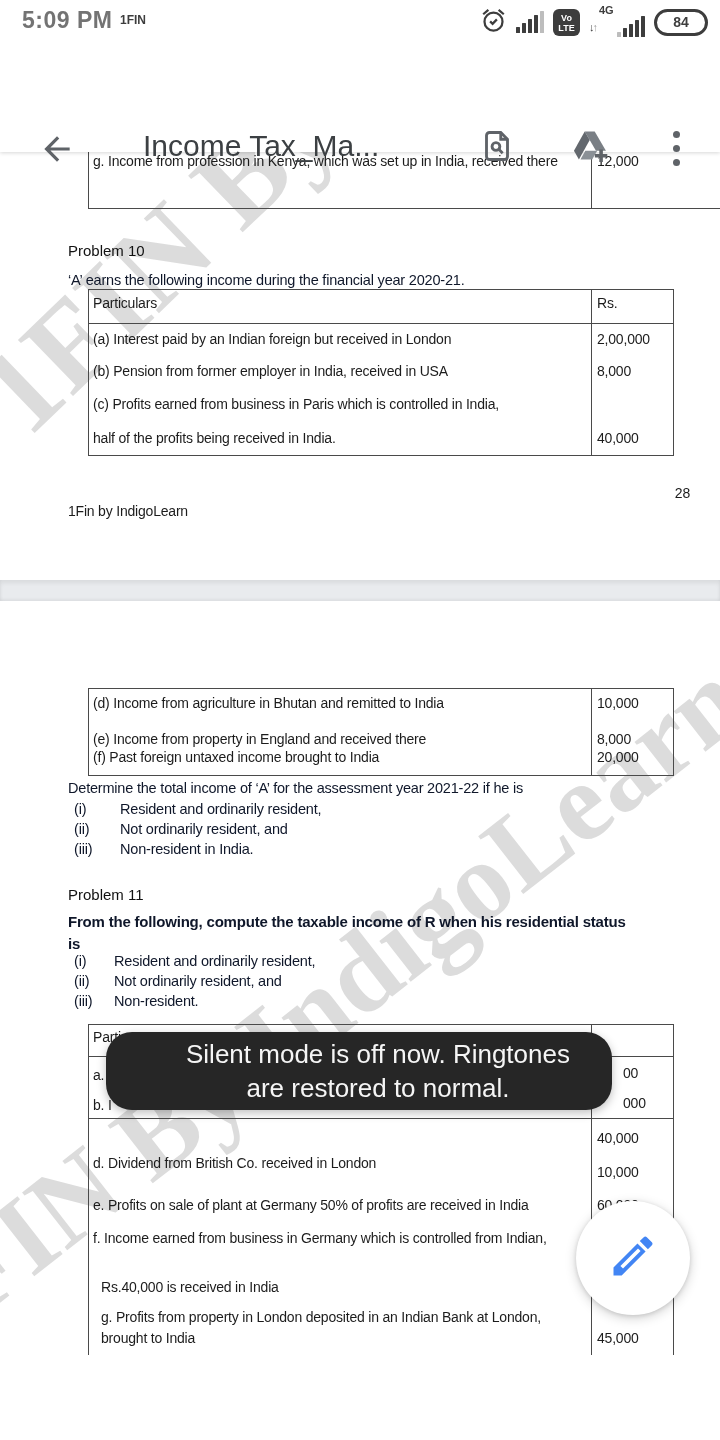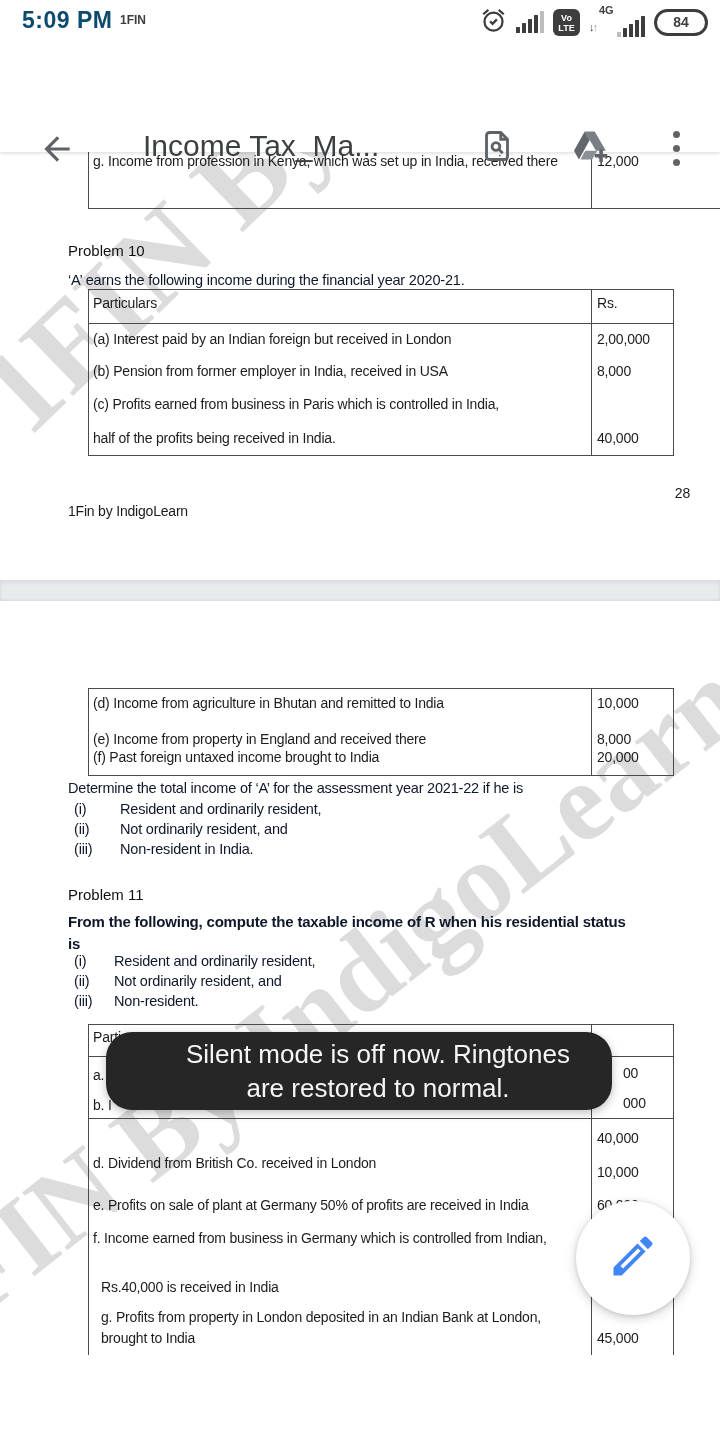--- a/index.html
+++ b/index.html
@@ -1,21 +1,21 @@
 <!DOCTYPE html>
 <html><head>
 <meta charset="utf-8">
 <style>
   html,body{margin:0;padding:0;background:#fff;}
   .screen{position:relative;width:720px;height:1440px;background:#fff;overflow:hidden;
           font-family:"Liberation Sans",sans-serif;color:#1f1f1f;}
 
   
   .statusbar{position:absolute;left:0;top:0;width:720px;height:44px;background:#fff;z-index:30;}
-  .sb-time{position:absolute;left:22px;top:7px;font-size:23px;font-weight:bold;color:#0c4a6e;letter-spacing:0.5px;}
+  .sb-time{position:absolute;left:22px;top:7px;font-size:23px;font-weight:bold;color:#737373;letter-spacing:0.5px;}
   .sb-carrier{position:absolute;left:120px;top:13px;font-size:12px;font-weight:bold;color:#3d3d3d;}
   .sb-right{position:absolute;right:12px;top:0;height:44px;display:flex;align-items:center;gap:9px;}
   .bars{display:flex;align-items:flex-end;gap:2px;height:22px;}
   .bars i{display:block;width:4px;background:#3d3d3d;border-radius:0.5px;}
   .bars i.lt{background:#bdbdbd;}
   .volte{width:27px;height:27px;background:#3d3d3d;border-radius:6px;color:#fff;
          font-size:9px;font-weight:bold;line-height:10px;text-align:center;padding-top:4px;box-sizing:border-box;}
   .sig4g{position:relative;width:56px;height:34px;}
   .sig4g .lbl{position:absolute;left:10px;top:-1px;font-size:11px;font-weight:bold;color:#3d3d3d;}
   .sig4g .arr{position:absolute;left:0px;top:16px;font-size:11px;letter-spacing:-2px;color:#9e9e9e;}

